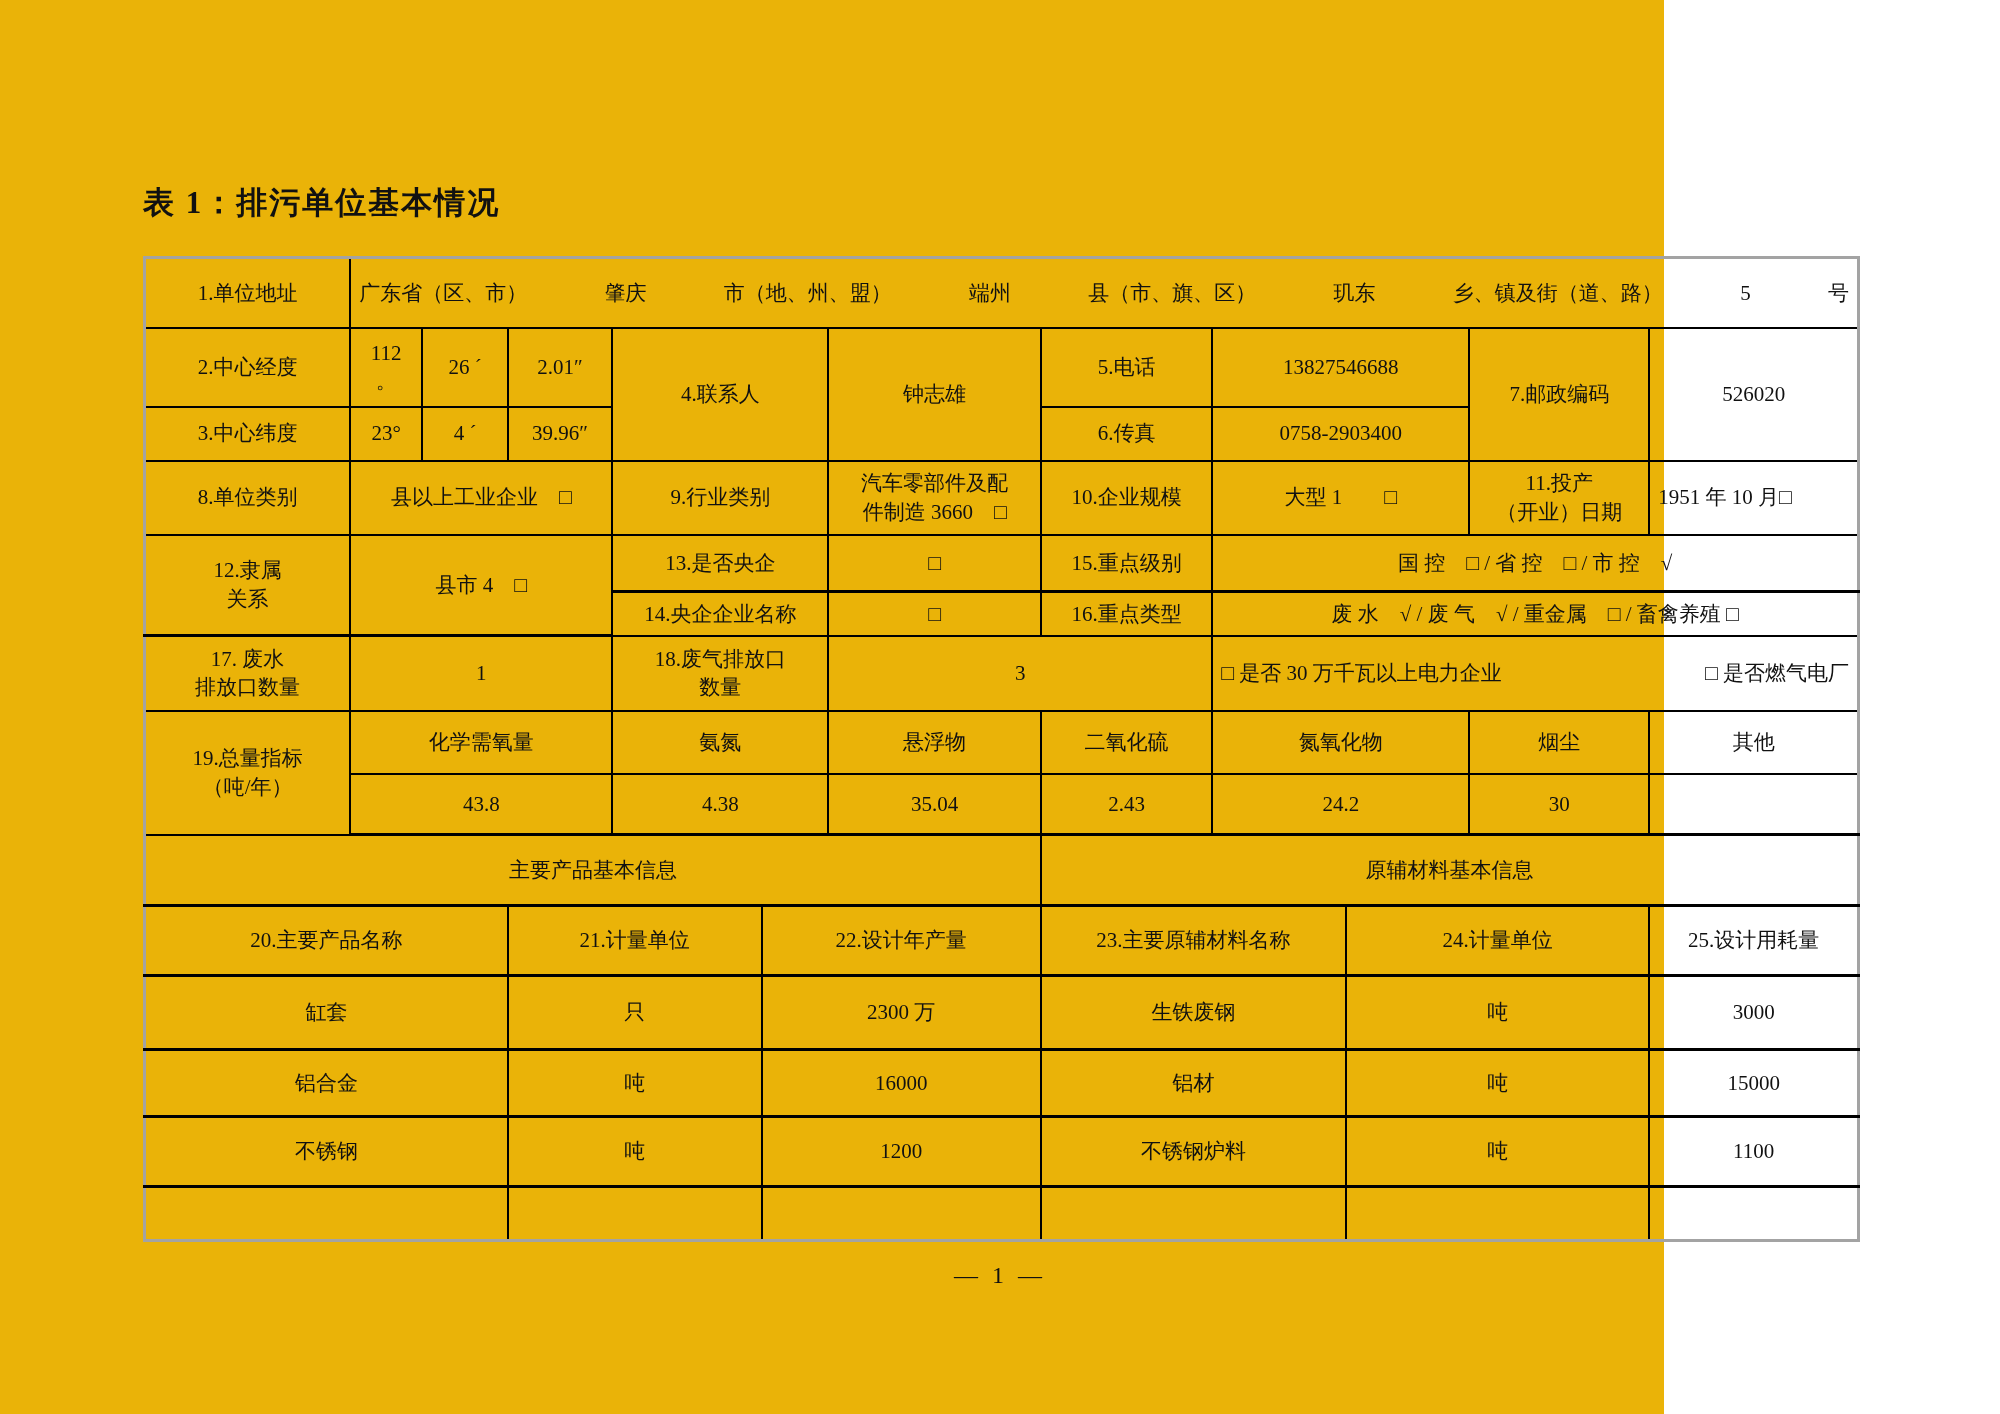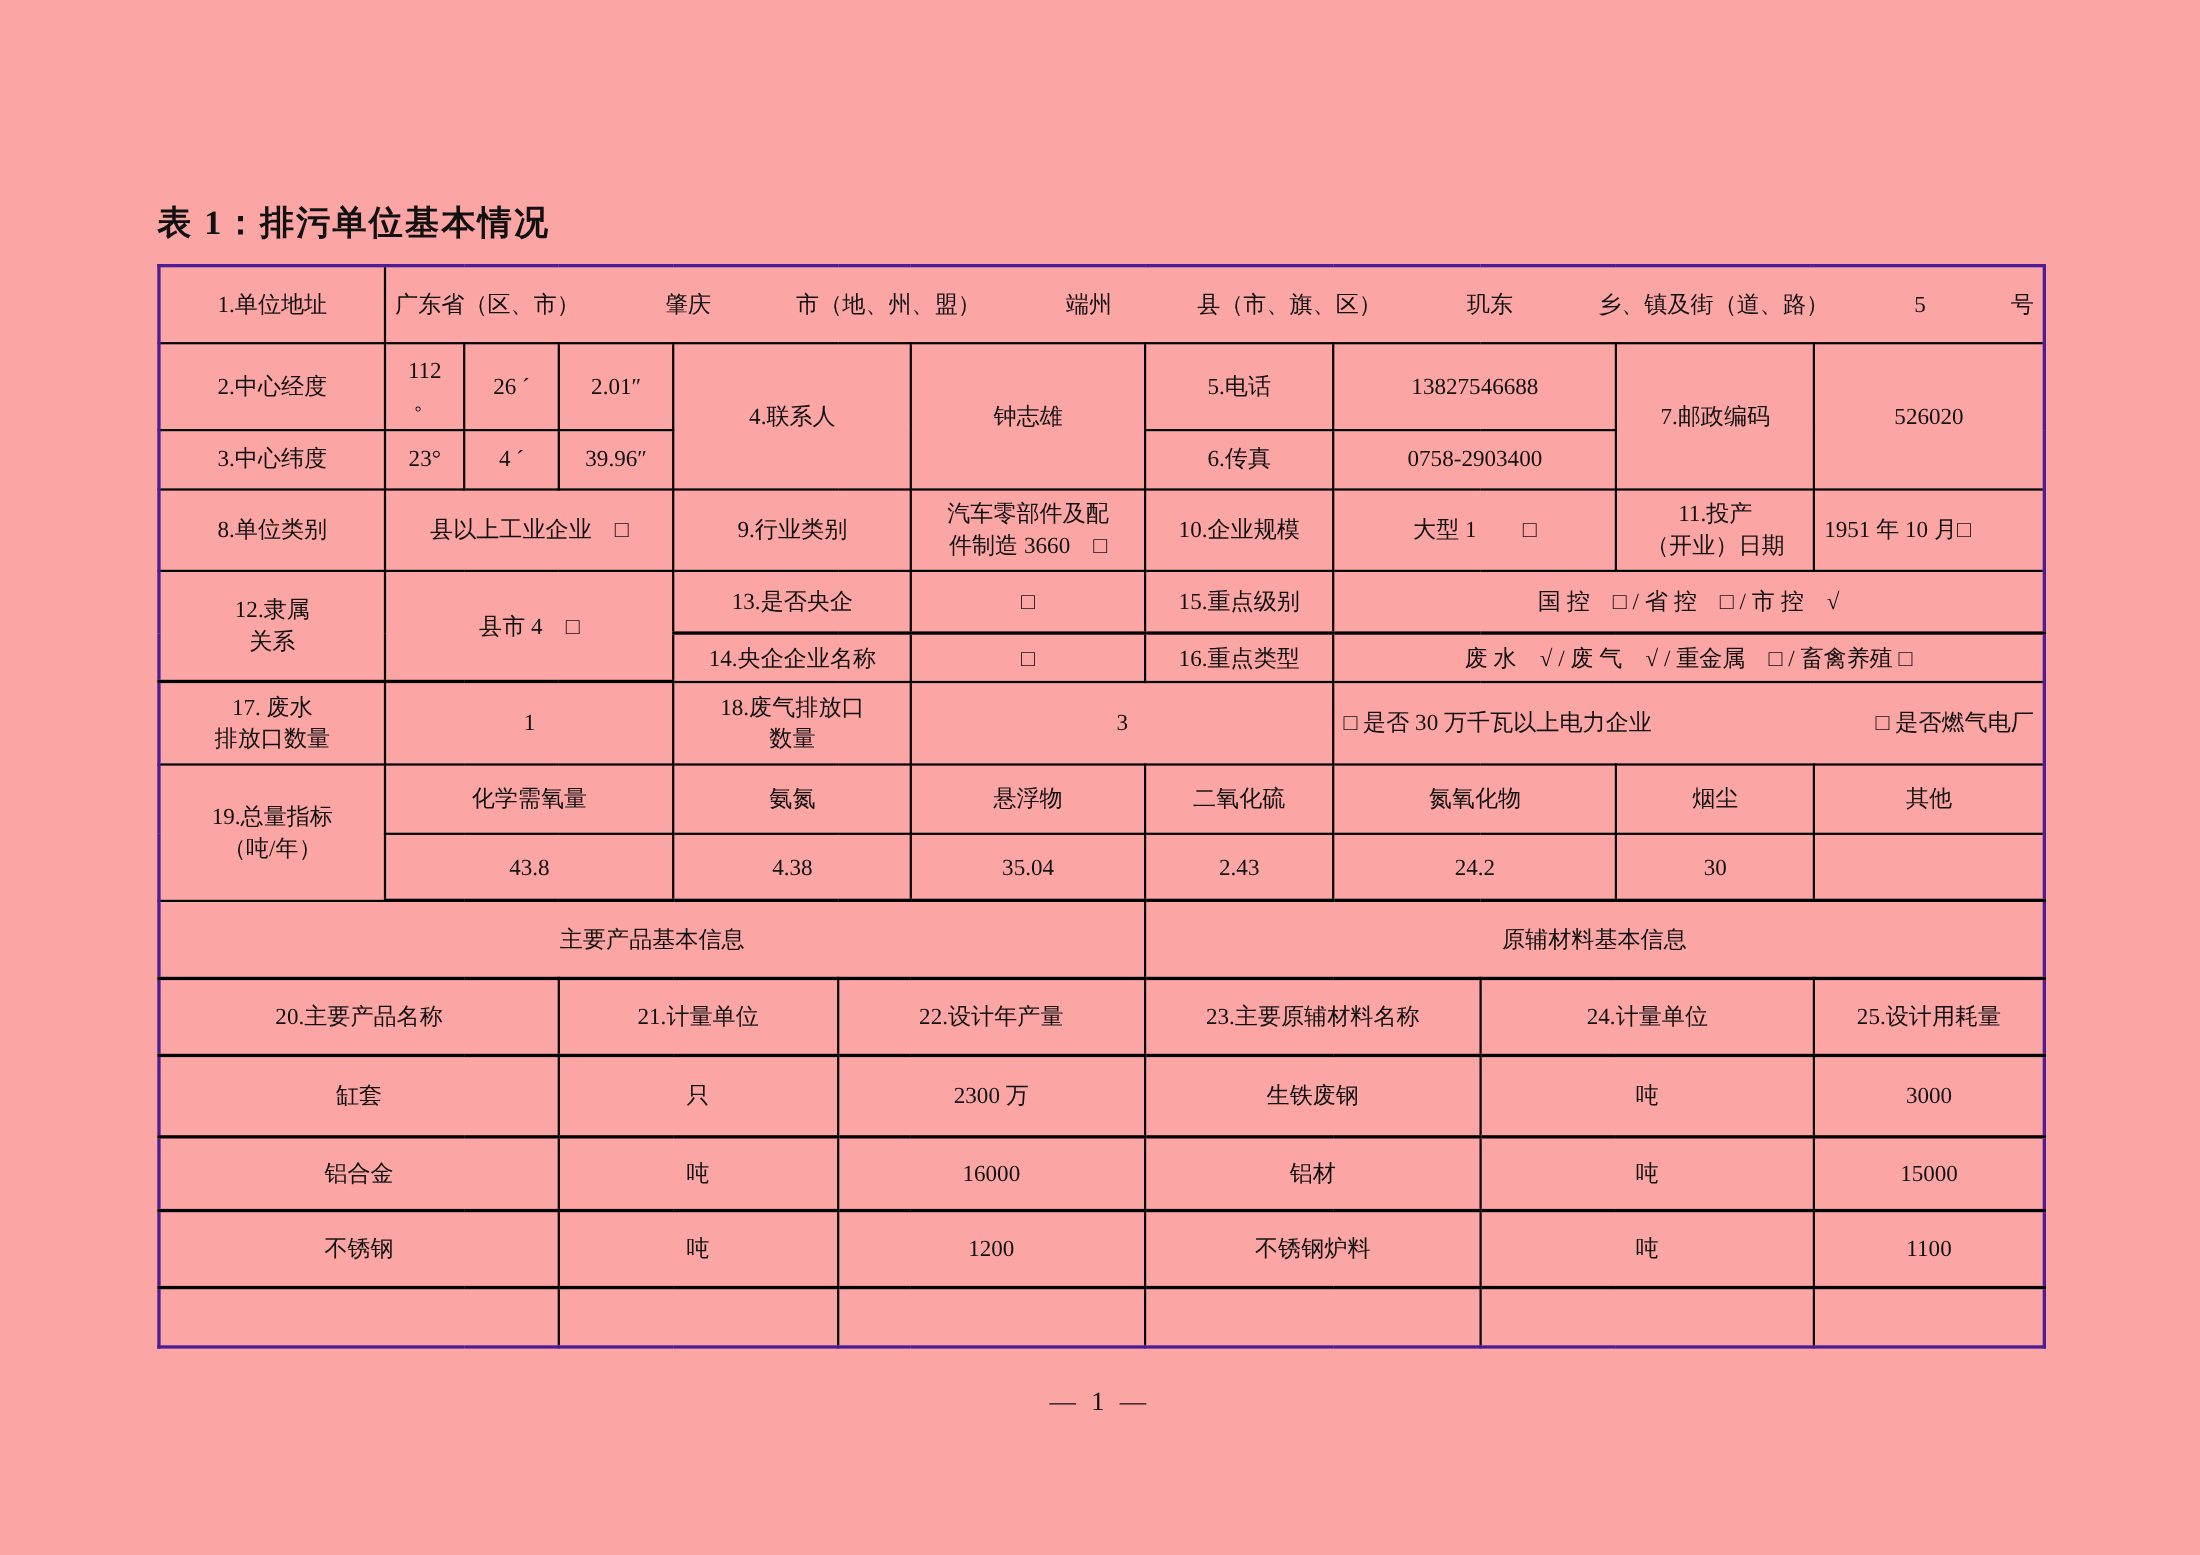--- a/index.html
+++ b/index.html
@@ -1,40 +1,40 @@
 <!DOCTYPE html>
 <html><head>
 <meta charset="utf-8">
 <style>
   html, body { margin: 0; padding: 0; background: #ffffff; }
   .page {
     position: relative;
-    width: 2000px;
+    width: 1664px;
     height: 1414px;
-    background: #fca5a5;
+    background: #eab308;
     font-family: "Liberation Serif", "DejaVu Serif", serif;
     color: #111;
   }
   .title {
     position: absolute;
     left: 143px;
     top: 182px;
     font-size: 31px;
     font-weight: bold;
     letter-spacing: 2px;
     white-space: nowrap;
   }
   table.form {
     position: absolute;
     left: 143px;
-    top: 240px;
+    top: 256px;
     width: 1717px;
     border-collapse: collapse;
     table-layout: fixed;
-    border: 3px solid #4c1d95;
+    border: 3px solid #a3a3a3;
   }
   table.form td {
     border: 2px solid #000;
     text-align: center;
     vertical-align: middle;
     font-size: 21px;
     line-height: 1.35;
     padding: 2px 8px;
     overflow: hidden;
   }

